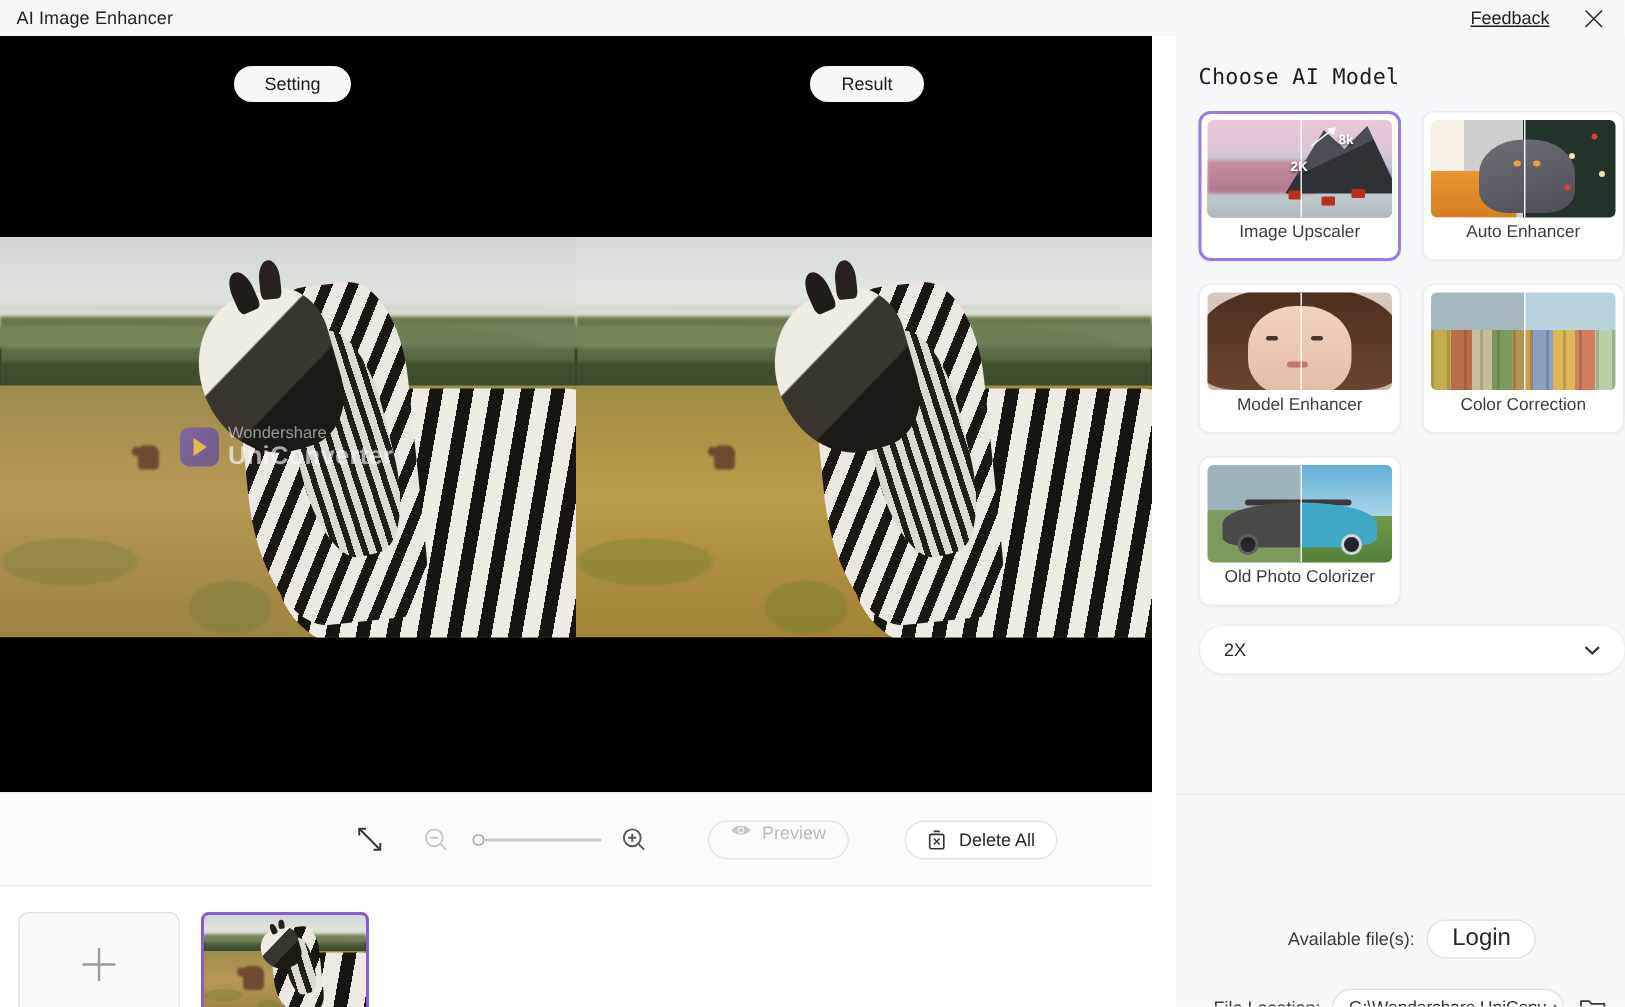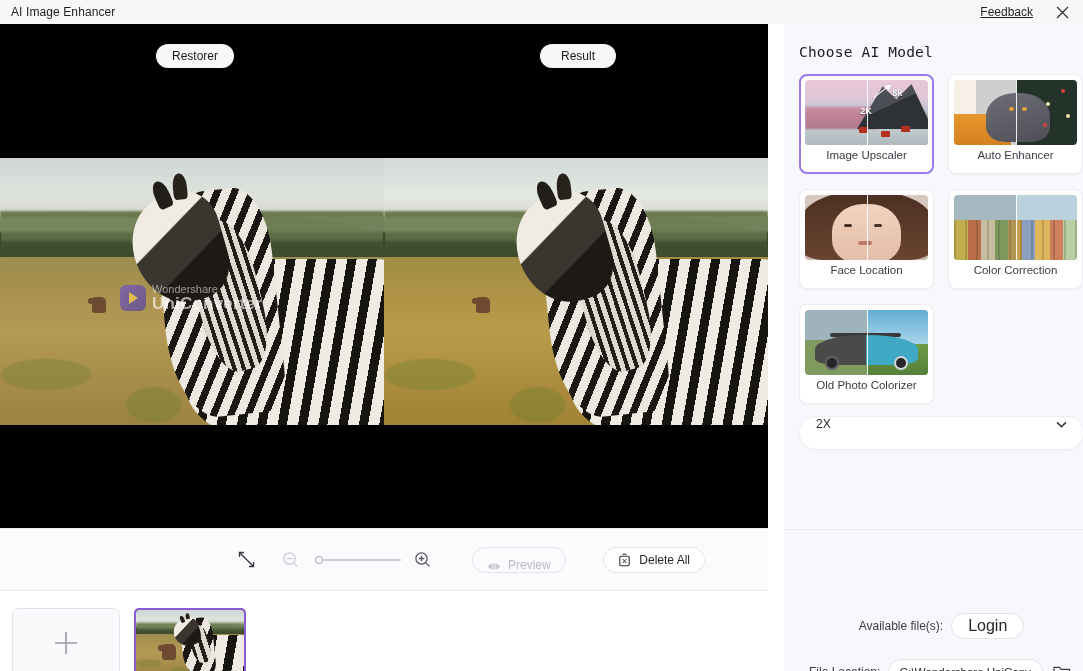--- a/index.html
+++ b/index.html
@@ -228,21 +228,21 @@
     position: absolute; left: 0; top: 3px;
     width: 8px; height: 8px; border-radius: 50%;
     background: #ffffff; border: 1.4px solid #9aa0ac;
   }
   .tb-zoomin { margin-left: 8px; }
   .preview-btn {
     margin-left: 37px;
     height: 26px; padding: 0 14px;
     border: 1px solid #e4e4ec; border-radius: 13px;
     background: #fbfbfd;
-    display: flex; align-items: flex-end; gap: 7px;
+    display: flex; align-items: flex-start; gap: 7px;
     font-size: 12px; color: #b9bac4;
     cursor: default;
   }
   .delete-btn {
     margin-left: auto; margin-right: 63px;
     height: 26px; padding: 0 14px;
     border: 1px solid #e4e4ec; border-radius: 13px;
     background: #ffffff;
     display: flex; align-items: center; gap: 8px;
     font-size: 12px; color: #26262c;
@@ -477,21 +477,21 @@
     font-size: 14.5px;
     color: #1b1b22;
     margin: 20px 0 0 15px;
   }
   .select-box {
     margin: 12px 0 0 15px;
     width: 285px; height: 34px;
     background: #ffffff;
     border: 1px solid #eceef3;
     border-radius: 17px;
-    display: flex; 
+    display: flex; align-items: center;
     padding: 0 16px;
     font-size: 12px; color: #26262c;
     cursor: pointer;
     box-shadow: 0 1px 2px rgba(20,20,40,.03);
   }
   .select-caret { margin-left: auto; }
 
   .sb-divider {
     position: absolute; left: 0; right: 0; top: 505px;
     height: 1px; background: #ececf2;
@@ -542,21 +542,21 @@
       </svg>
     </div>
   </div>
 </div>
 
 <div class="workspace">
 
   <div class="canvas">
 
     <div class="chip-row">
-      <div class="chip chip-original">Restorer</div>
+      <div class="chip chip-original">Setting</div>
       <div class="chip chip-result">Result</div>
     </div>
 
     <div class="photo-strip">
 
       <div class="photo-half original">
         <div class="scene">
           <div class="sky"></div>
           <div class="hills"></div>
           <div class="treeline"></div>
@@ -721,21 +721,21 @@
 
     <div class="model-card">
       <div class="model-thumb th-face">
         <div class="hair"></div>
         <div class="skin"></div>
         <div class="eye2 l"></div>
         <div class="eye2 r"></div>
         <div class="mouth"></div>
         <div class="th-split"></div>
       </div>
-      <div class="model-label">Face Location</div>
+      <div class="model-label">Model Enhancer</div>
     </div>
 
     <div class="model-card">
       <div class="model-thumb th-town">
         <div class="row"></div>
         <div class="dull"></div>
         <div class="th-split"></div>
       </div>
       <div class="model-label">Color Correction</div>
     </div>

